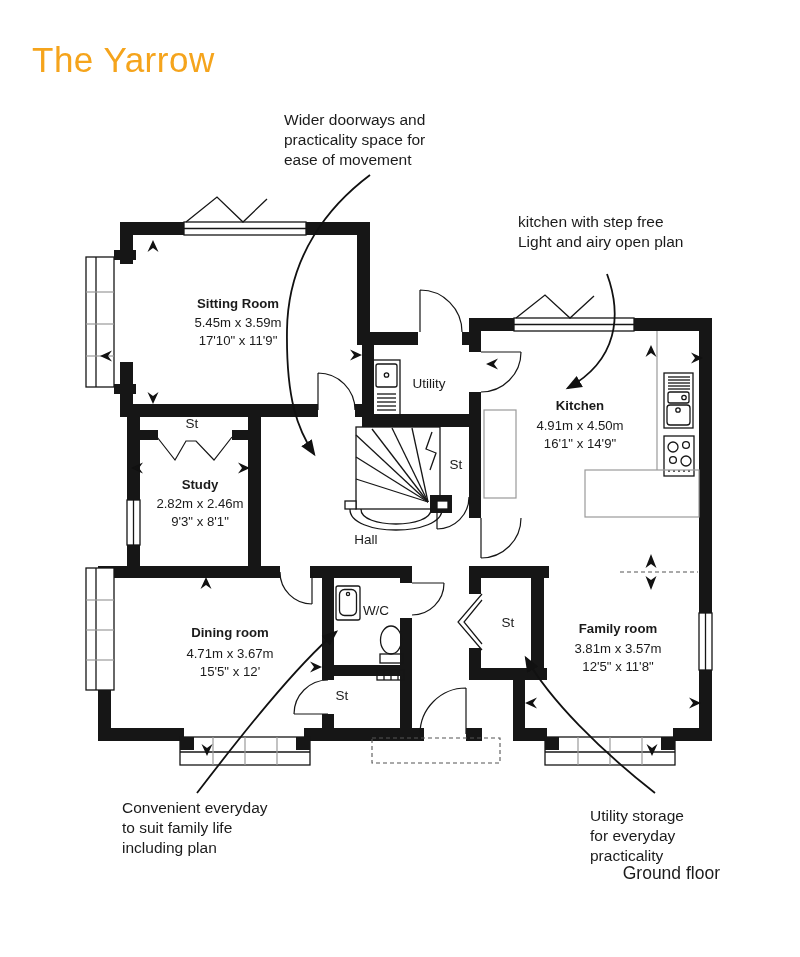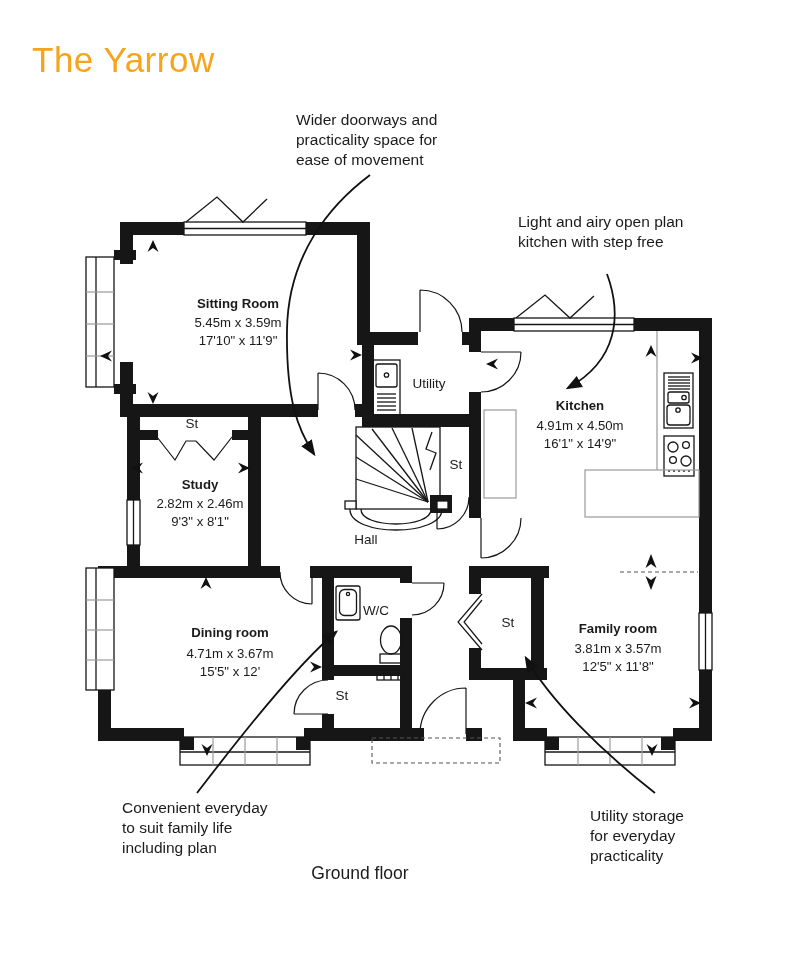--- a/index.html
+++ b/index.html
@@ -1,19 +1,19 @@
 <!DOCTYPE html>
 <html><head>
 <meta charset="utf-8">
 <style>
   html,body{margin:0;padding:0;background:#ffffff;}
   body{width:800px;height:957px;position:relative;font-family:"Liberation Sans",sans-serif;}
   .title{position:absolute;left:32px;top:40px;font-size:35px;font-weight:400;color:#F5A41C;letter-spacing:.5px;}
   .annot{position:absolute;color:#1b1b1b;font-size:15.5px;line-height:20px;}
-  .floorlabel{position:absolute;left:0;top:863px;width:720px;text-align:center;font-size:17.5px;color:#1b1b1b;}
+  .floorlabel{position:absolute;left:0;top:863px;width:720px;text-align:right;font-size:17.5px;color:#1b1b1b;}
   svg{position:absolute;left:0;top:0;}
   svg text{font-family:"Liberation Sans",sans-serif;fill:#1b1b1b;}
   .rname{font-size:13.2px;font-weight:700;text-anchor:middle;}
   .rdim{font-size:13.2px;text-anchor:middle;}
   .slab{font-size:13.5px;text-anchor:middle;}
   .wall{fill:#161616;}
   .thin{fill:none;stroke:#161616;stroke-width:1.3;}
   .thinw{fill:#ffffff;stroke:#161616;stroke-width:1.3;}
   .gray{fill:none;stroke:#9a9a9a;stroke-width:1.2;}
   .door{fill:none;stroke:#161616;stroke-width:1.2;}
@@ -286,28 +286,28 @@
     <text class="slab" x="429" y="388">Utility</text>
     <text class="slab" x="366" y="544">Hall</text>
     <text class="slab" x="376" y="615">W/C</text>
     <text class="slab" x="192" y="428">St</text>
     <text class="slab" x="456" y="469">St</text>
     <text class="slab" x="342" y="700">St</text>
     <text class="slab" x="508" y="627">St</text>
   </g>
 </svg>
 
-<div class="annot" style="left:296px;top:110px;">
+<div class="annot" style="left:284px;top:110px;">
   <div>Wider doorways and</div>
   <div>practicality space for</div>
   <div>ease of movement</div>
 </div>
 <div class="annot" style="left:518px;top:212px;">
+  <div>kitchen with step free</div>
   <div>Light and airy open plan</div>
-  <div>kitchen with step free</div>
 </div>
 <div class="annot" style="left:122px;top:798px;">
   <div>Convenient everyday</div>
   <div>to suit family life</div>
   <div>including plan</div>
 </div>
 <div class="annot" style="left:590px;top:806px;">
   <div>Utility storage</div>
   <div>for everyday</div>
   <div>practicality</div>

